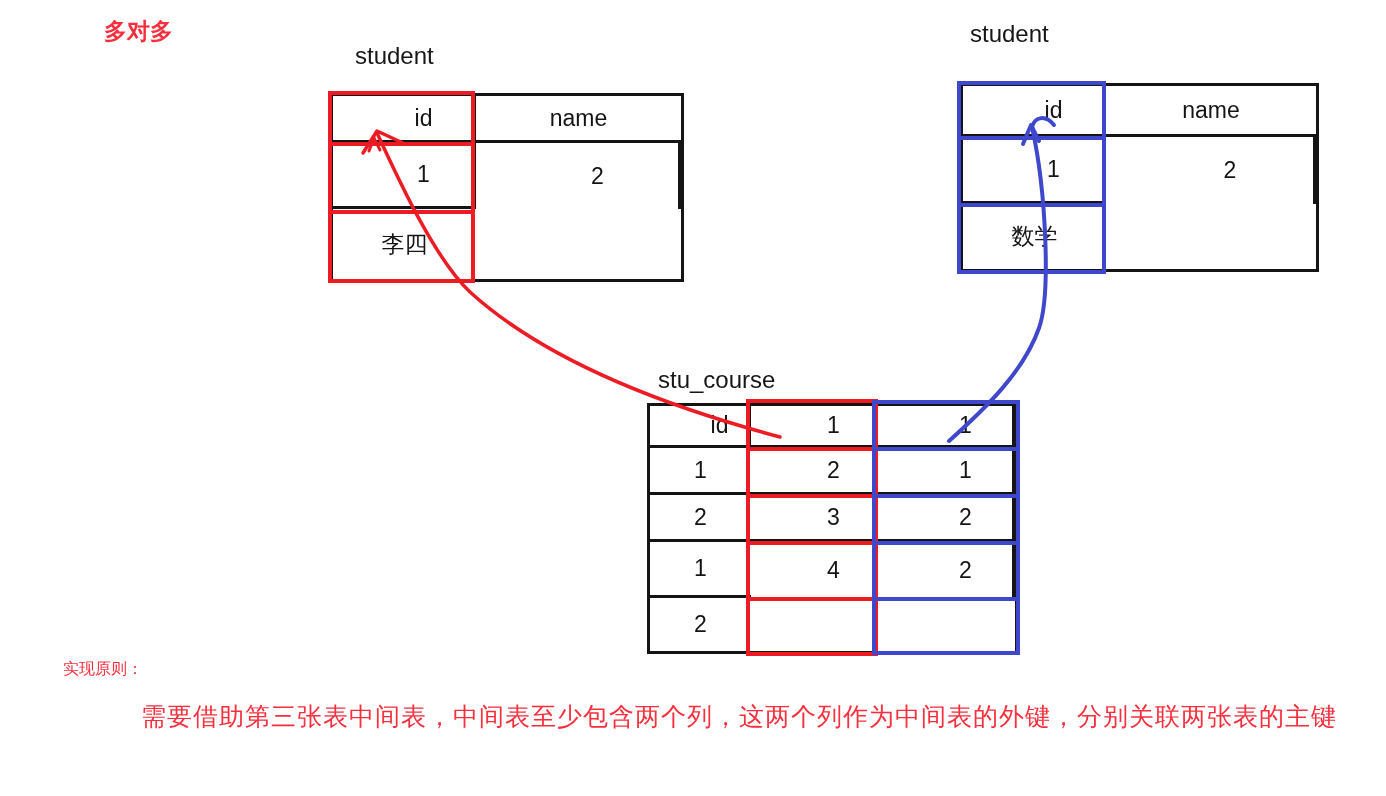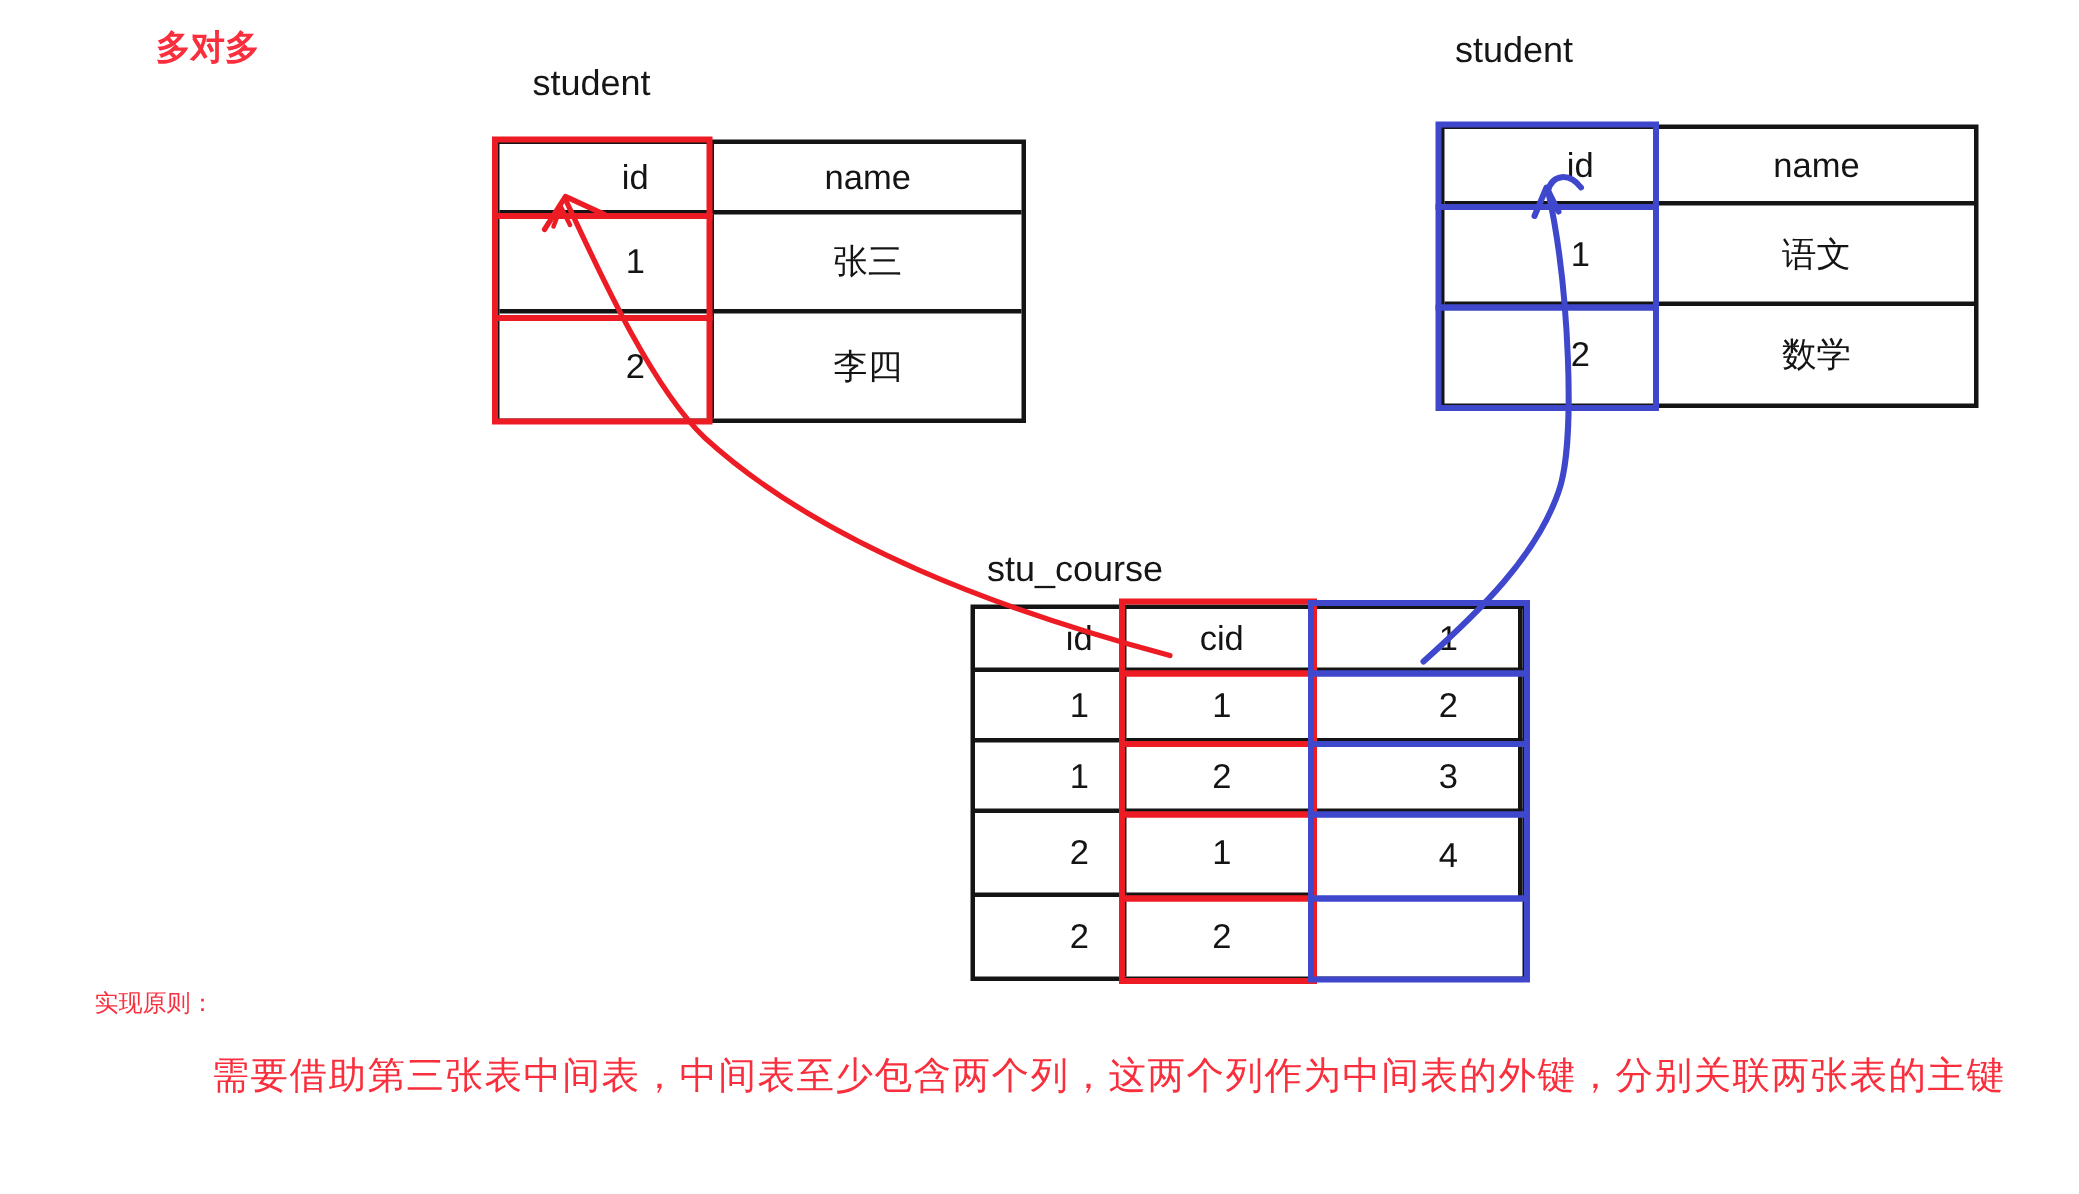--- a/index.html
+++ b/index.html
@@ -32,47 +32,44 @@
 
 <div class="canvas">
 
   <div class="red-text topic">多对多</div>
 
   <div class="tbl-title" style="left:355px;top:42px;">student</div>
   <div class="tbl" style="left:330px;top:93px;width:354px;height:189px;grid-template-columns:143px 1fr;grid-template-rows:47px 66px 1fr;">
     <div class="cell br bb">id</div>
     <div class="cell bb">name</div>
     <div class="cell br bb">1</div>
-    <div class="cell bb">张三</div>
     <div class="cell br">2</div>
     <div class="cell">李四</div>
   </div>
 
   <div class="hl hl-red" style="left:328px;top:91px;width:147px;height:55px;"></div>
   <div class="hl hl-red" style="left:328px;top:142px;width:147px;height:72px;"></div>
   <div class="hl hl-red" style="left:328px;top:210px;width:147px;height:73px;"></div>
 
   <div class="tbl-title" style="left:970px;top:20px;">student</div>
   <div class="tbl" style="left:960px;top:83px;width:359px;height:189px;grid-template-columns:143px 1fr;grid-template-rows:51px 67px 1fr;">
     <div class="cell br bb">id</div>
     <div class="cell bb">name</div>
     <div class="cell br bb">1</div>
-    <div class="cell bb">语文</div>
     <div class="cell br">2</div>
     <div class="cell">数学</div>
   </div>
 
   <div class="hl hl-blue" style="left:957px;top:81px;width:149px;height:59px;"></div>
   <div class="hl hl-blue" style="left:957px;top:136px;width:149px;height:71px;"></div>
   <div class="hl hl-blue" style="left:957px;top:203px;width:149px;height:71px;"></div>
 
   <div class="tbl-title" style="left:658px;top:366px;">stu_course</div>
   <div class="tbl" style="left:647px;top:403px;width:371px;height:251px;grid-template-columns:101px 127px 1fr;grid-template-rows:42px 47px 47px 56px 1fr;">
     <div class="cell br bb">id</div>
-    <div class="cell bb">cid</div>
 
     <div class="cell br bb">1</div>
     <div class="cell br bb">1</div>
     <div class="cell bb">1</div>
 
     <div class="cell br bb">2</div>
     <div class="cell br bb">1</div>
     <div class="cell bb">2</div>
 
     <div class="cell br bb">3</div>

